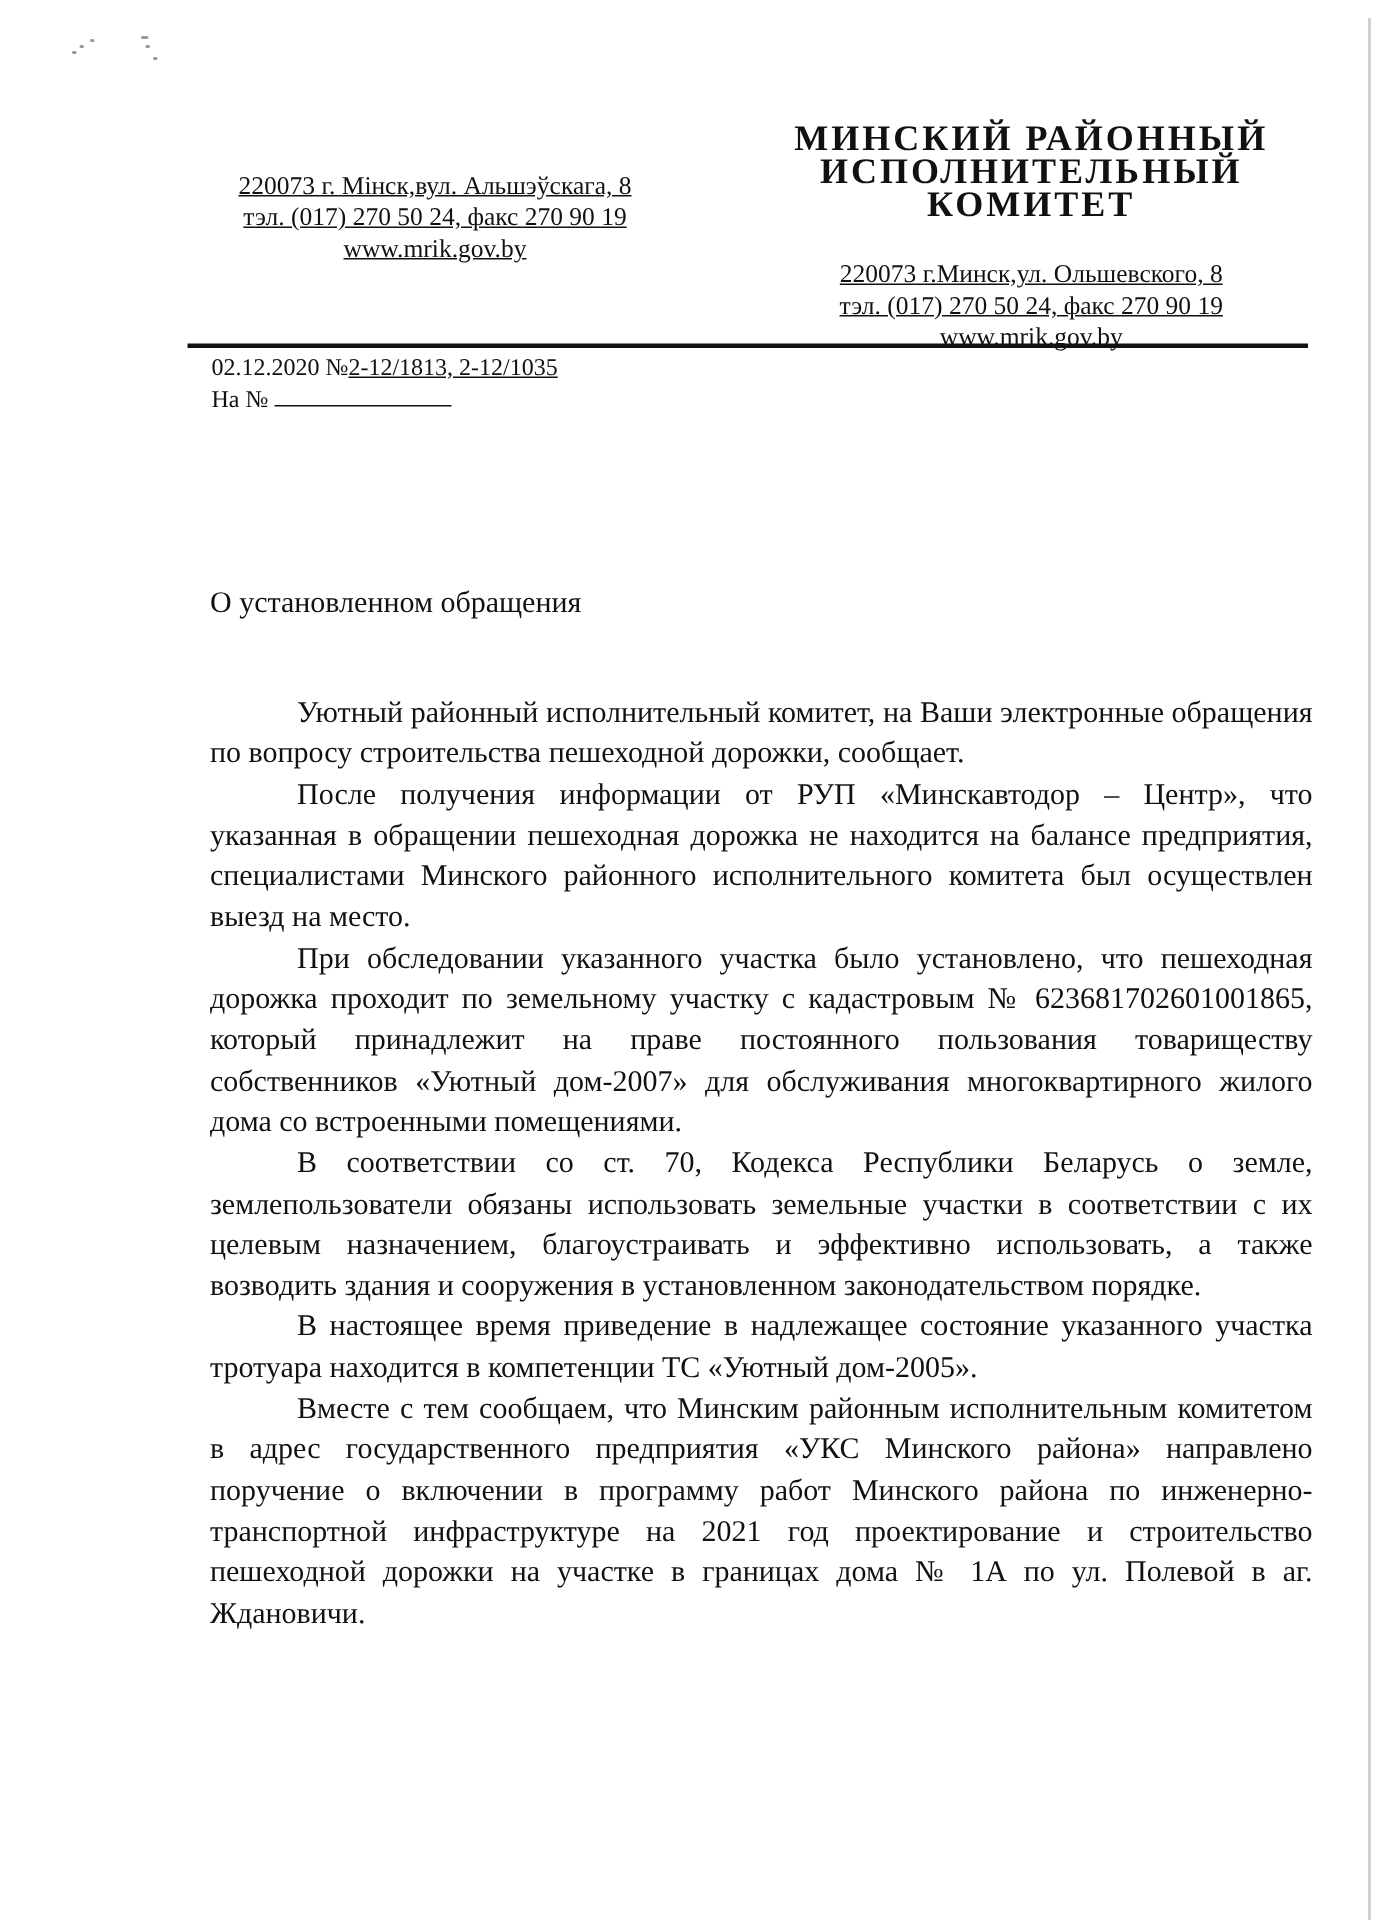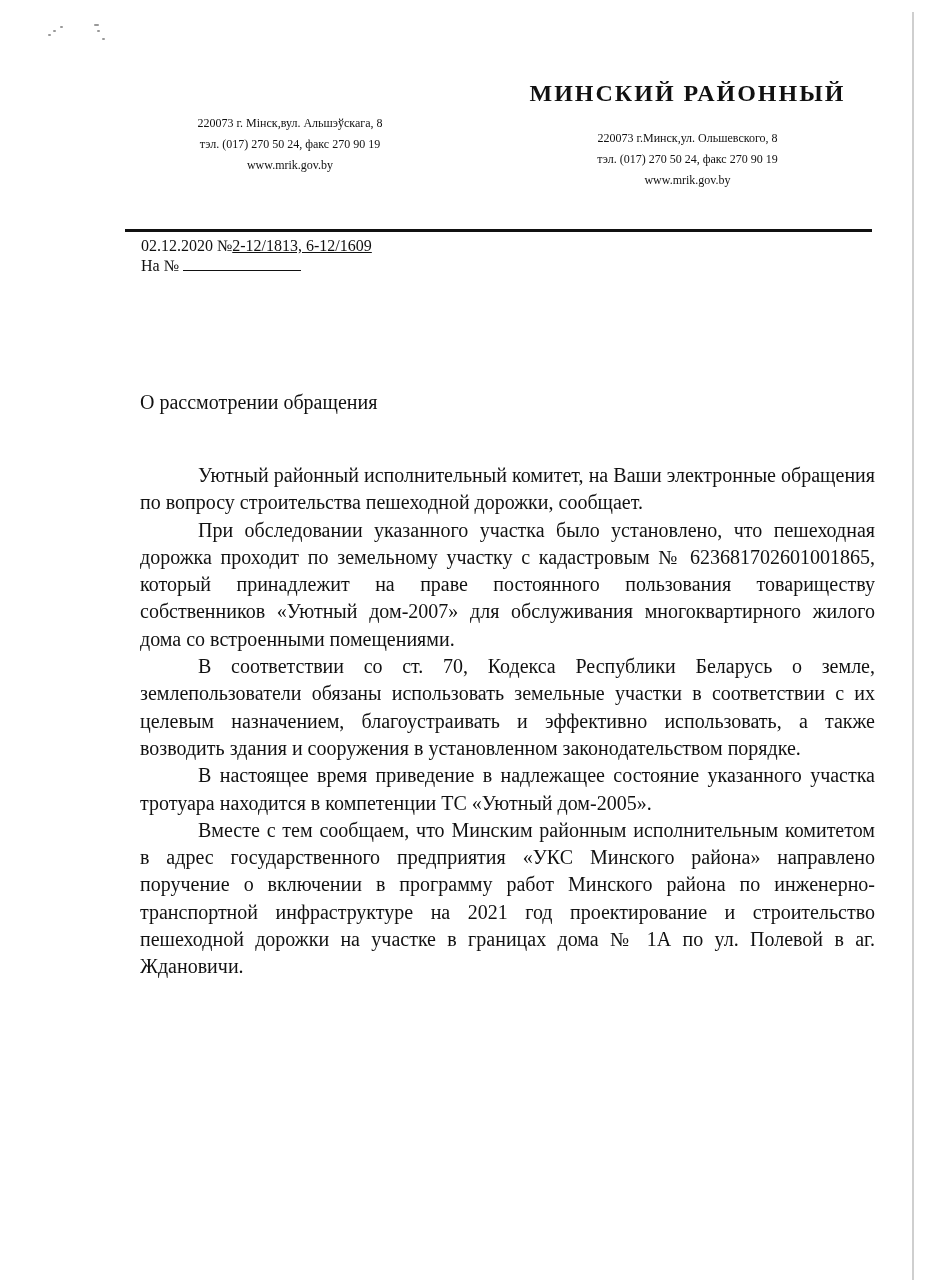--- a/index.html
+++ b/index.html
@@ -10,21 +10,21 @@
   .scan-specks { position: absolute; left: 44px; top: 20px; width: 70px; height: 30px; }
   .scan-specks span { position: absolute; width: 3px; height: 2px; background: #999; border-radius: 1px; }
   .edge-line { position: absolute; left: 912px; top: 12px; width: 2px; height: 1268px; background: #cfcfcf; }
 
   .header-col { position: absolute; text-align: center; }
   .header-left { left: 135px; width: 310px; top: 86px; }
   .header-right { left: 505px; width: 365px; top: 82px; }
   .org-name {
     font-weight: bold; font-size: 17px; letter-spacing: 1.6px; line-height: 21px;
   }
-  .org-addr { margin-top: 27px; font-size: 12px; line-height: 21px; }
+  .org-addr { margin-top: 27px; font-size: 17px; line-height: 21px; text-decoration: underline; }
   .header-right .org-name { font-size: 24px; letter-spacing: 2px; line-height: 22px; }
   .header-right .org-addr { margin-top: 24px; }
 
   .rule { position: absolute; left: 125px; top: 229px; width: 747px; height: 3px; background: #111; }
 
   .reg { position: absolute; left: 141px; top: 236px; font-size: 16px; line-height: 20px; }
   .reg .u { text-decoration: underline; }
   .reg .blank { display: inline-block; width: 118px; border-bottom: 1px solid #111; height: 14px; vertical-align: baseline; margin-left: 4px; }
 
   .subject { position: absolute; left: 140px; top: 391px; font-size: 20px; }
@@ -52,41 +52,43 @@
   <div class="org-addr">
     <div>220073 г. Мінск,вул. Альшэўскага, 8</div>
     <div>тэл. (017) 270 50 24, факс 270 90 19</div>
     <div>www.mrik.gov.by</div>
   </div>
 </div>
 
 <div class="header-col header-right">
   <div class="org-name">
     <div>МИНСКИЙ РАЙОННЫЙ</div>
+    <div>ИСПОЛНИТЕЛЬНЫЙ КОМИТЕТ</div>
   </div>
   <div class="org-addr">
     <div>220073 г.Минск,ул. Ольшевского, 8</div>
     <div>тэл. (017) 270 50 24, факс 270 90 19</div>
     <div>www.mrik.gov.by</div>
   </div>
 </div>
 
 <div class="rule"></div>
 
 <div class="reg">
   <div>
     <span>02.12.2020</span>
-    <span>№</span><span class="u">2-12/1813, 6-12/1609</span>
+    <span>№</span><span class="u">2-12/1813, 2-12/1035</span>
   </div>
   <div>
     <span>На №</span><span class="blank"></span>
   </div>
 </div>
 
-<div class="subject">О рассмотрении обращения</div>
+<div class="subject">О установленном обращения</div>
 
 <div class="body-text">
   <p>Уютный районный исполнительный комитет, на Ваши электронные обращения по вопросу строительства пешеходной дорожки, сообщает.</p>
+  <p>После получения информации от РУП «Минскавтодор – Центр», что указанная в обращении пешеходная дорожка не находится на балансе предприятия, специалистами Минского районного исполнительного комитета был осуществлен выезд на место.</p>
   <p>При обследовании указанного участка было установлено, что пешеходная дорожка проходит по земельному участку с кадастровым № 623681702601001865, который принадлежит на праве постоянного пользования товариществу собственников «Уютный дом-2007» для обслуживания многоквартирного жилого дома со встроенными помещениями.</p>
   <p>В соответствии со ст. 70, Кодекса Республики Беларусь о земле, землепользователи обязаны использовать земельные участки в соответствии с их целевым назначением, благоустраивать и эффективно использовать, а также возводить здания и сооружения в установленном законодательством порядке.</p>
   <p>В настоящее время приведение в надлежащее состояние указанного участка тротуара находится в компетенции ТС «Уютный дом-2005».</p>
   <p>Вместе с тем сообщаем, что Минским районным исполнительным комитетом в адрес государственного предприятия «УКС Минского района» направлено поручение о включении в программу работ Минского района по инженерно-транспортной инфраструктуре на 2021 год проектирование и строительство пешеходной дорожки на участке в границах дома № 1А по ул. Полевой в аг. Ждановичи.</p>
 </div>
 
 </body></html>

